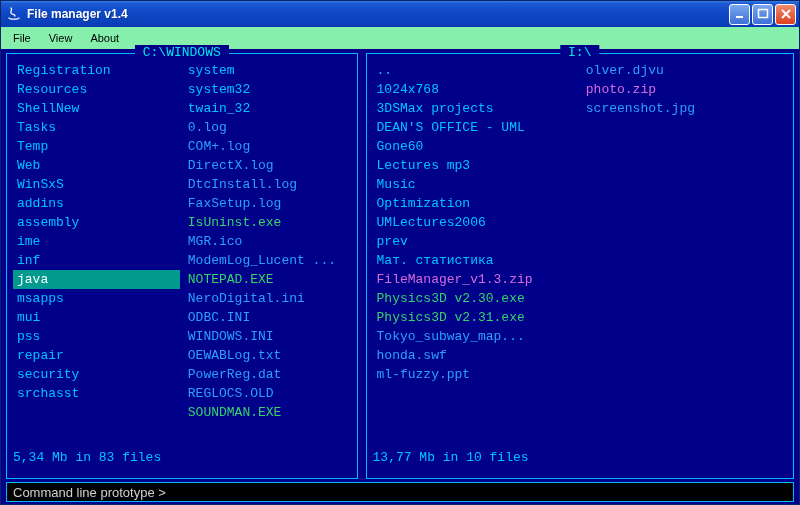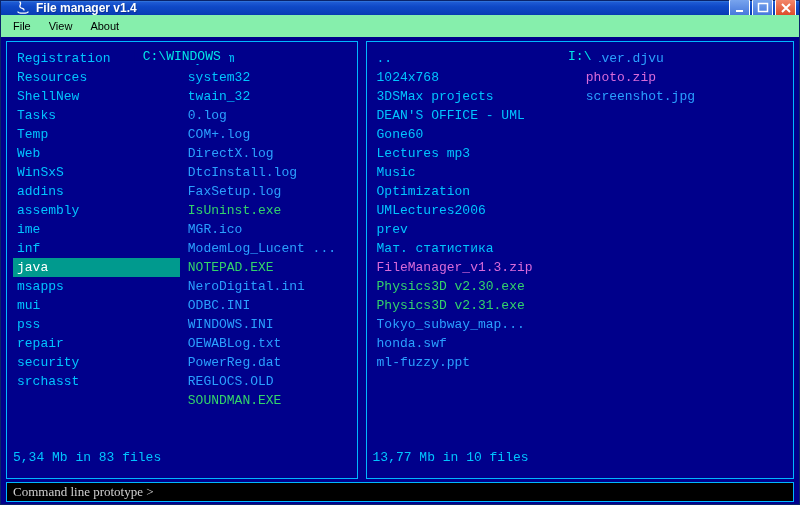--- a/index.html
+++ b/index.html
@@ -1,46 +1,46 @@
 <!DOCTYPE html>
 <html><head>
 <meta charset="utf-8">
 <style>
   * { box-sizing: border-box; margin: 0; padding: 0; }
   html, body { width: 800px; height: 505px; overflow: hidden; font-family: Tahoma, sans-serif; }
   .window { width: 800px; height: 505px; display: flex; flex-direction: column; border: 1px solid #0a246a; background: #0a246a; }
-  .titlebar { height: 14px; background: linear-gradient(to bottom, #3a81e0 0%, #1f5bd4 8%, #0f49c7 40%, #0a3fb9 88%, #083ab0 100%); display: flex; align-items: center; padding: 0 3px 0 14px; color: #fff; }
+  .titlebar { height: 26px; background: linear-gradient(to bottom, #3a81e0 0%, #1f5bd4 8%, #0f49c7 40%, #0a3fb9 88%, #083ab0 100%); display: flex; align-items: center; padding: 0 3px 0 5px; color: #fff; }
   .titlebar .java-icon { width: 16px; height: 16px; margin-right: 5px; display: inline-flex; align-items: center; justify-content: center; }
   .titlebar .title { font-size: 12px; font-weight: bold; flex: 1; text-shadow: 1px 1px 0 rgba(0,0,0,.2); }
   .titlebar .controls { display: flex; gap: 2px; }
   .tb-btn { width: 21px; height: 21px; border-radius: 3px; border: 1px solid #fff; display: flex; align-items: center; justify-content: center; cursor: pointer; }
   .tb-min, .tb-max { background: linear-gradient(#7ba7ef,#3d6fd8); }
   .tb-close { background: linear-gradient(#f48a6d,#d9411e); }
   .tb-btn svg { width: 12px; height: 12px; }
   .menubar { height: 22px; background: #86efac; display: flex; align-items: center; padding: 0 4px; font-size: 11px; color: #000; gap: 2px; }
   .menubar .mi { padding: 2px 8px; cursor: pointer; }
   .content { flex: 1; background: #00008b; display: flex; flex-direction: column; padding: 4px 5px 2px 5px; gap: 3px; }
   .panes { flex: 1; display: flex; gap: 8px; min-height: 0; }
   .pane { flex: 1; border: 1px solid #00b7ff; position: relative; display: flex; flex-direction: column; min-width: 0; }
-  .pane-title { position: absolute; top: -9px; left: 50%; transform: translateX(-50%); background: #00008b; padding: 0 8px; font-family: "Lucida Console","Courier New",monospace; font-size: 13px; color: #00e7e7; white-space: nowrap; margin-top: 16px; }
+  .pane-title { position: absolute; top: -9px; left: 50%; transform: translateX(-50%); background: #00008b; padding: 0 8px; font-family: "Lucida Console","Courier New",monospace; font-size: 13px; color: #00e7e7; white-space: nowrap; }
   .pane.right { flex: 1.22; }
   .list-wrap { flex: 1; padding: 7px 6px 2px 6px; overflow: hidden; }
   .cols { display: flex; gap: 4px; height: 100%; }
   .col { flex: 1; display: flex; flex-direction: column; }
   .entry { font-family: "Lucida Console","Courier New",monospace; font-size: 13px; line-height: 19px; padding: 0 4px; white-space: nowrap; overflow: hidden; text-overflow: ellipsis; cursor: pointer; }
   .c-folder { color: #00c4ff; }
   .c-file   { color: #2aa0ff; }
   .c-exe    { color: #33d36b; }
   .c-arch   { color: #d96bd9; }
   .c-img    { color: #2aa0ff; }
   .selected { background: #009a8e; color: #ffffff !important; }
   .statusbar { height: 18px; text-align: left; font-family: "Lucida Console","Courier New",monospace; font-size: 13px; color: #00c4ff; margin-top: -1px; }
   .statusbar span { background: #00008b; padding: 0 6px; position: relative; top: -10px; }
   .cmdline { height: 20px; background: #000; border: 1px solid #00b7ff; display: flex; align-items: center; padding: 0 6px; }
-  .cmdline .prompt { font-family: Liberation Serif, serif; font-size: 13px; color: #d0d0d0; white-space: pre; }
+  .cmdline .prompt { font-family: Liberation Sans, sans-serif; font-size: 13px; color: #d0d0d0; white-space: pre; }
 </style>
 </head>
 <body>
 
 <div class="window">
   <div class="titlebar">
     <span class="java-icon">
       <svg viewBox="0 0 16 16">
           <path d="M5 2c2 2-1 3 0 5 1 2 4 1 4 3" stroke="#fff" stroke-width="1.3" fill="none" stroke-linecap="round"></path>
           <path d="M3 12c0 1.5 10 1.5 10 0" stroke="#fff" stroke-width="1.3" fill="none" stroke-linecap="round"></path>

